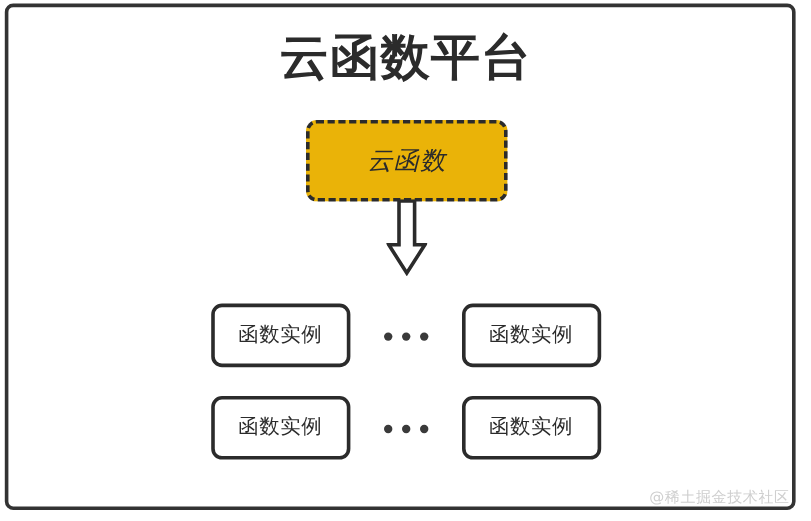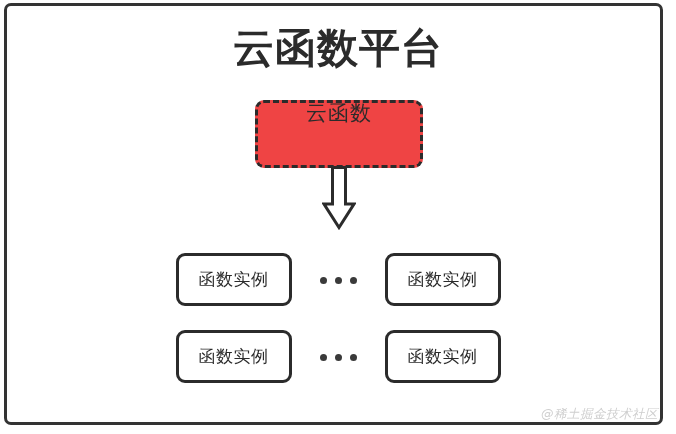--- a/index.html
+++ b/index.html
@@ -52,24 +52,25 @@
   
   .cloud-function-node {
     position: absolute;
     left: 255px;
     top: 100px;
     width: 168px;
     height: 68px;
     box-sizing: border-box;
     border: 3px dashed #2b2b2b;
     border-radius: 9px;
-    background: #ef4444;
+    background: #eab308;
     display: flex;
-    align-items: flex-start;
+    align-items: center;
     justify-content: center;
+    font-style: italic;
   }
   .cloud-function-label {
     font-size: 21px;
     color: #2b2b2b;
     line-height: 1;
     letter-spacing: 1px;
     white-space: nowrap;
   }
 
   
@@ -136,21 +137,20 @@
   
   .watermark {
     position: absolute;
     right: 18px;
     bottom: 14px;
     font-size: 12.5px;
     color: #cfcfcf;
     letter-spacing: 0.5px;
     white-space: nowrap;
     line-height: 1;
-    font-style: italic;
   }
 </style>
 </head>
 <body>
 
 <div id="diagram-canvas">
 
   <div class="platform-frame"></div>
 
   <div class="platform-title">云函数平台</div>

